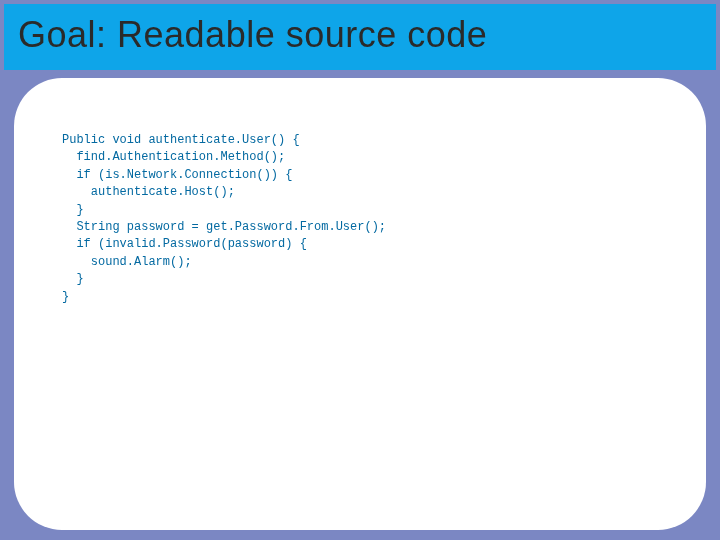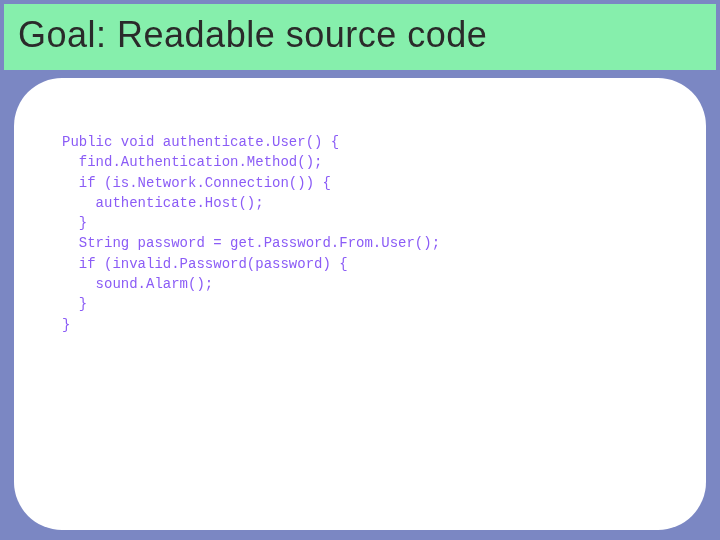--- a/index.html
+++ b/index.html
@@ -4,21 +4,21 @@
 <style>
   * { margin: 0; padding: 0; box-sizing: border-box; }
   html, body { width: 720px; height: 540px; }
   body {
     background: #7b87c3;
     font-family: Arial, Helvetica, sans-serif;
     position: relative;
     overflow: hidden;
   }
   .title-band {
-    background: #86efac;
+    background: #0ea5e9;
     margin: 4px 4px 0 4px;
     padding: 10px 14px 14px 14px;
     border-bottom: 4px solid #7b87c3;
   }
   .title-band h1 {
     font-size: 36px;
     font-weight: 400;
     color: #2a2a2a;
     letter-spacing: 0.5px;
   }
@@ -27,23 +27,23 @@
     left: 14px;
     right: 14px;
     top: 78px;
     bottom: 10px;
     background: #ffffff;
     border-radius: 48px;
     padding: 54px 40px 40px 48px;
   }
   .code-block {
     font-family: "Courier New", Courier, monospace;
-    font-size: 14px;
+    font-size: 12px;
     line-height: 1.45;
-    color: #8b5cf6;
+    color: #0369a1;
     white-space: pre;
   }
 </style>
 </head>
 <body>
 
 <div class="title-band">
   <h1>Goal: Readable source code</h1>
 </div>
 

